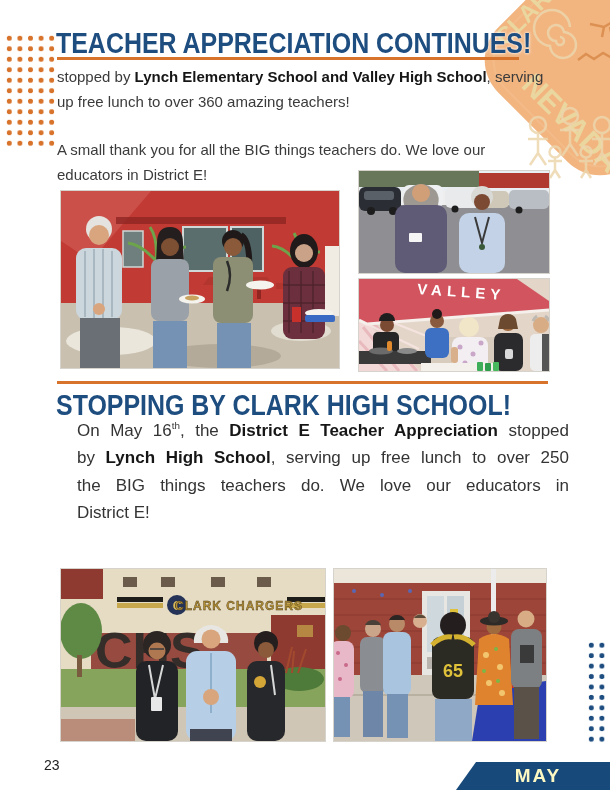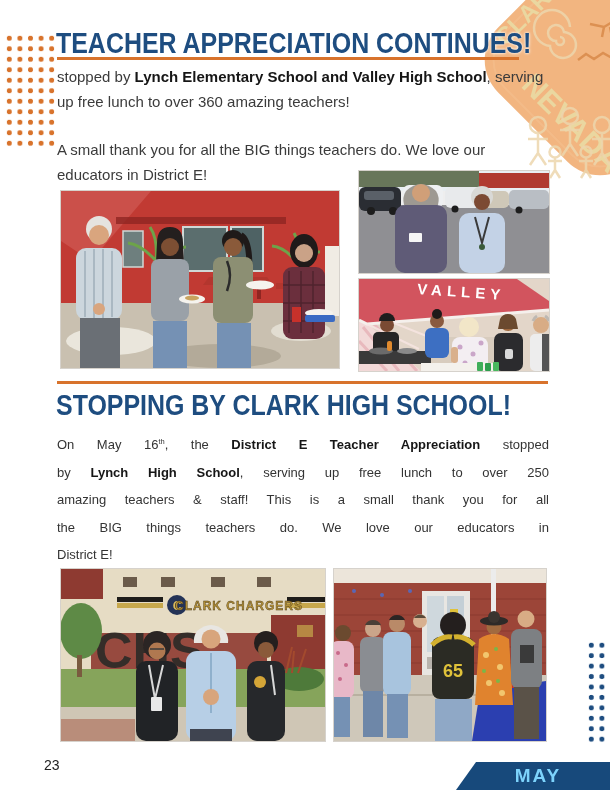--- a/index.html
+++ b/index.html
@@ -29,42 +29,42 @@
   #title1{top:27px;}
   #title2{top:389px;}
   .rule{position:absolute;height:3px;background:#D8732C;}
   #rule1{left:57px;top:57px;width:462px;}
   #rule2{left:57px;top:381px;width:491px;}
   
   .para{position:absolute;left:57px;}
   .para .tline{white-space:nowrap;}
   #para1{top:64px;width:470px;font-size:15px;line-height:25px;color:#3b3b3b;}
   #para2{top:137px;width:470px;font-size:15px;line-height:25px;color:#3b3b3b;}
-  #para3{top:428px;width:492px;font-size:13px;line-height:27.5px;color:#343434;}
+  #para3{top:412px;width:492px;font-size:17px;line-height:27.5px;color:#343434;margin-left:20px;}
   #para3 .tline{white-space:normal;text-align:justify;text-align-last:justify;}
   #para3 .tline:last-child{text-align-last:left;}
   .para .b{font-weight:700;color:#161616;}
   .para sup{font-size:.58em;}
   
   .photo{position:absolute;border:1px solid #d6d2cc;background:#eee;padding:0;margin:0;}
   .photo svg{display:block;}
   #photoA{left:60px;top:190px;}
   #photoB{left:358px;top:170px;}
   #photoC{left:358px;top:278px;}
   #photoD{left:60px;top:568px;}
   #photoE{left:333px;top:568px;}
   
   .page-number{position:absolute;left:44px;top:757px;font-size:14px;color:#222;}
   .month-banner{
     position:absolute;left:456px;top:762px;width:154px;height:28px;background:#17497B;
     clip-path:polygon(13% 0,100% 0,100% 100%,0 100%);
     display:flex;align-items:center;justify-content:center;
   }
   .month-banner span{
-    color:#7dd3fc;font-weight:800;font-size:19px;letter-spacing:2px;padding-left:10px;
+    color:#fef9c3;font-weight:800;font-size:19px;letter-spacing:2px;padding-left:10px;
   }
 </style>
 </head>
 <body>
 
 <div class="page">
 
   <svg class="seal" width="300" height="300" viewBox="0 0 300 300">
     <g transform="rotate(45 160 140)">
       <rect x="65" y="45" width="190" height="190" rx="46" fill="#EFA260" opacity="0.8"></rect>
@@ -263,21 +263,20 @@
       <rect x="126" y="84" width="6" height="8" rx="1" fill="#2E9E4E"></rect>
       <rect x="134" y="83" width="6" height="9" rx="1" fill="#48B85E"></rect>
     </svg>
   </figure>
 
   <div class="rule" id="rule2"></div>
   <h1 class="h-title" id="title2">STOPPING BY CLARK HIGH SCHOOL!</h1>
   <div class="para" id="para3">
       <div class="tline"><span>On May 16</span><sup>th</sup><span>, the </span><span class="b">District E Teacher Appreciation</span><span> stopped</span></div>
       <div class="tline"><span>by </span><span class="b">Lynch High School</span><span>, serving up free lunch to over 250</span></div>
-      <div class="tline"><span>amazing teachers &amp; staff! This is a small thank you for all</span></div>
       <div class="tline"><span>the BIG things teachers do. We love our educators in</span></div>
       <div class="tline"><span>District E!</span></div>
     </div>
 
   <figure class="photo" id="photoD" aria-label="Three staff members in front of Clark High School">
     <svg width="264" height="172" viewBox="0 0 264 172">
       <rect width="264" height="104" fill="#E6DCC4"></rect>
       <rect x="0" y="0" width="42" height="30" fill="#8E3A31"></rect>
       <g fill="#6B5B4A">
           <rect x="62" y="8" width="14" height="10"></rect>

